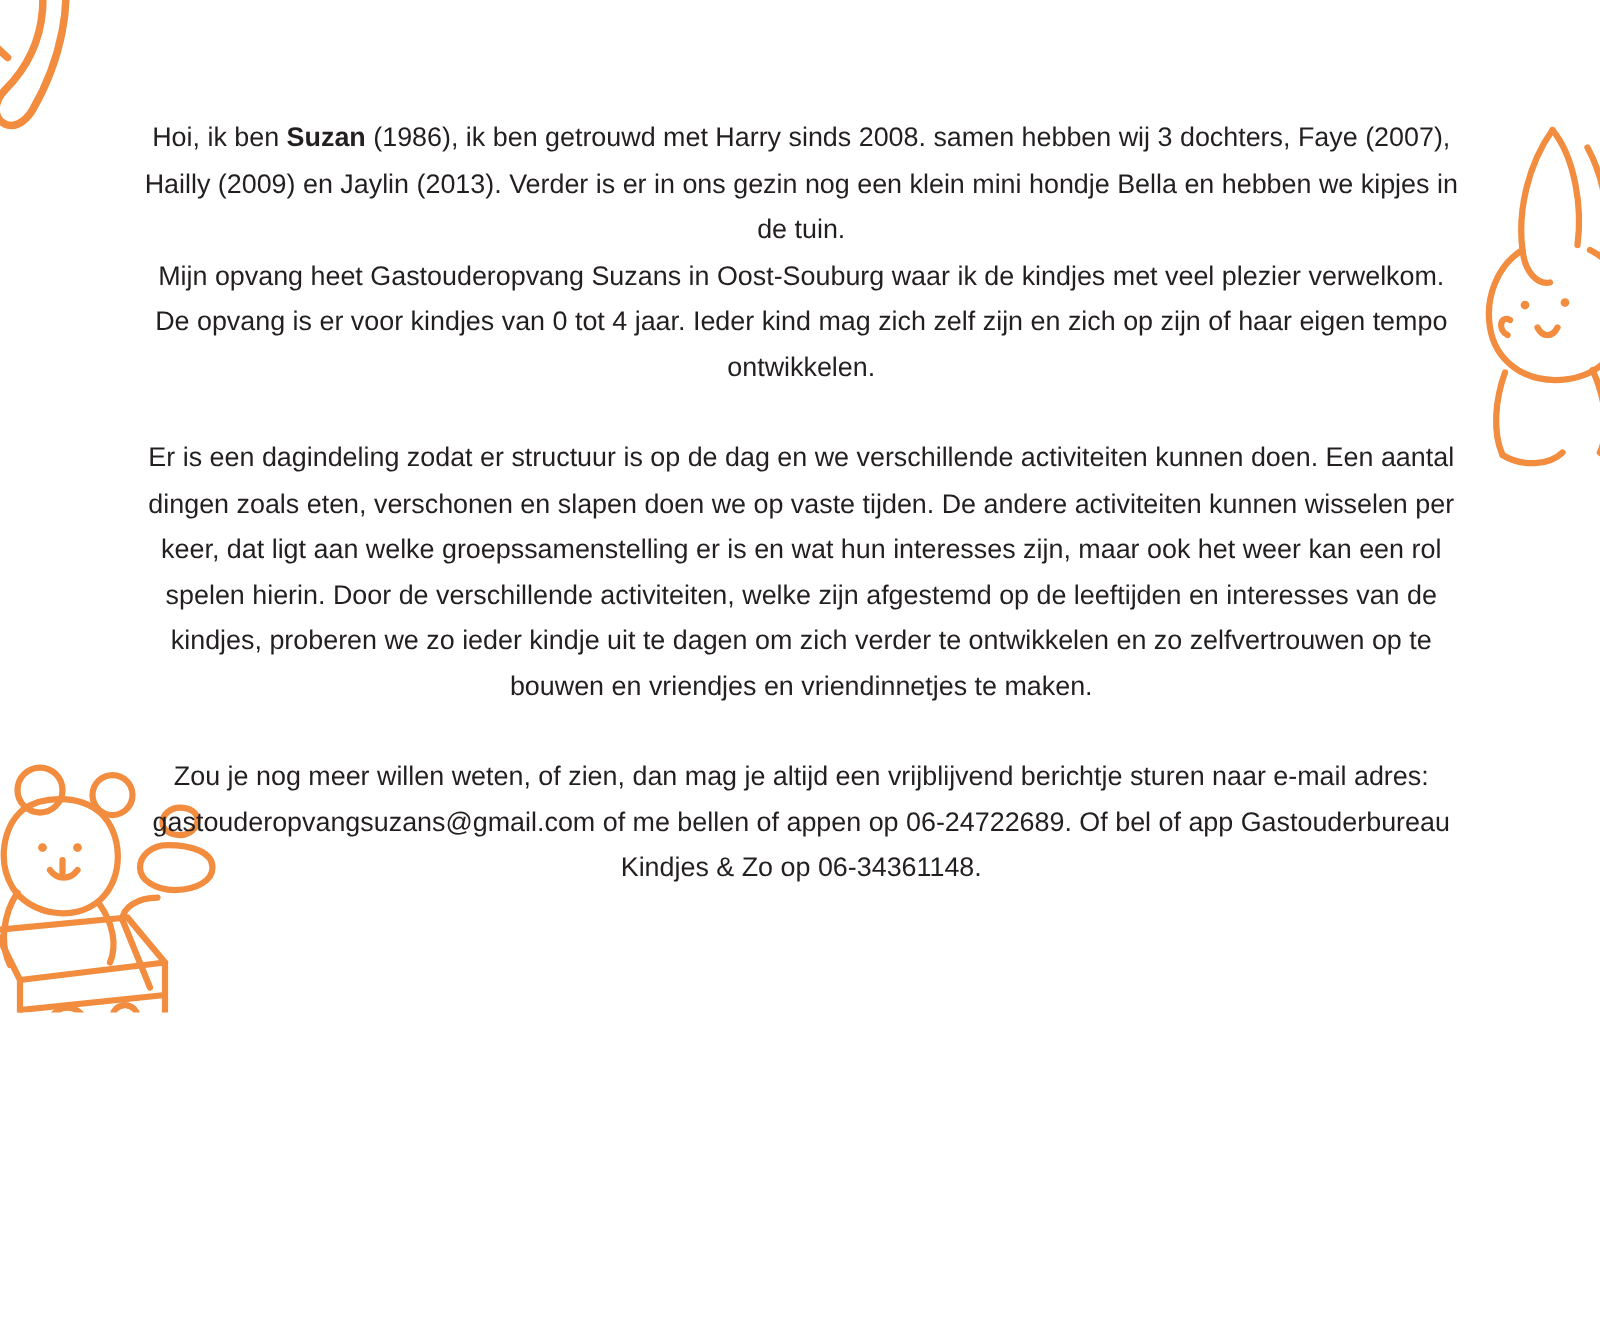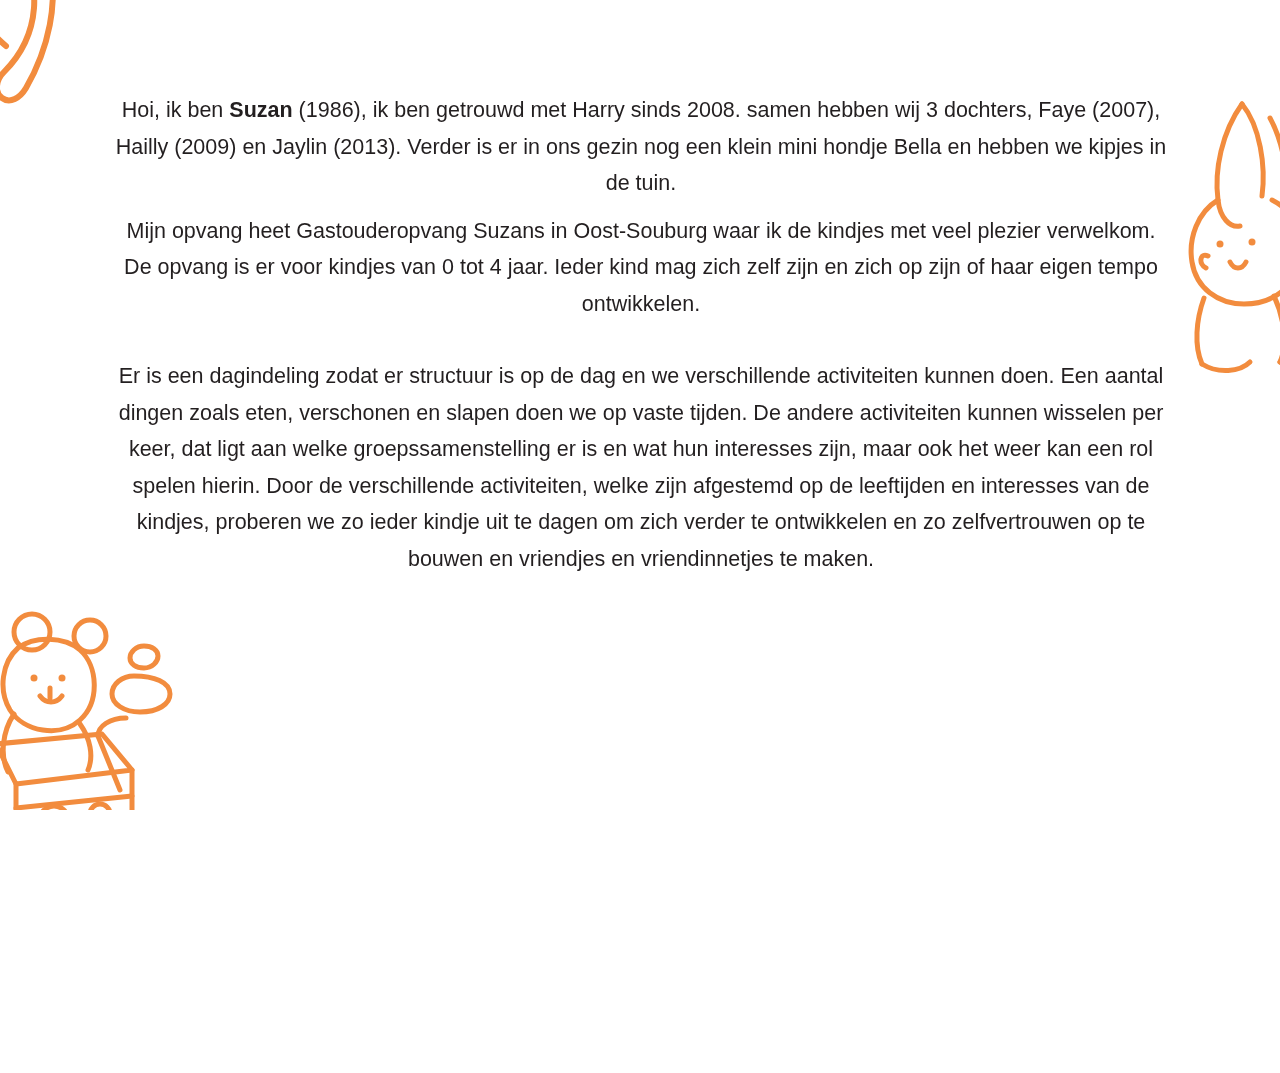--- a/index.html
+++ b/index.html
@@ -55,21 +55,21 @@
     width: 1062px;
     text-align: center;
     color: #231f20;
     font-size: 21.5px;
     line-height: 36.5px;
   }
   .para {
     margin: 0;
   }
   .para + .para {
-    margin-top: 11px;
+    margin-top: 1px;
   }
   .spacer {
     height: 36px;
   }
   .name-strong {
     font-weight: bold;
   }
 </style>
 </head>
 <body>
@@ -151,18 +151,19 @@
     <p class="para"><span>Hoi, ik ben </span><span class="name-strong">Suzan</span><span> (1986), ik ben getrouwd met Harry sinds 2008. samen hebben wij 3 dochters, Faye (2007), Hailly (2009) en Jaylin (2013). Verder is er in ons gezin nog een klein mini hondje Bella en hebben we kipjes in de tuin.</span></p>
 
     <p class="para">Mijn opvang heet Gastouderopvang Suzans in Oost-Souburg waar ik de kindjes met veel plezier verwelkom. De opvang is er voor kindjes van 0 tot 4 jaar. Ieder kind mag zich zelf zijn en zich op zijn of haar eigen tempo ontwikkelen.</p>
 
     <div class="spacer"></div>
 
     <p class="para">Er is een dagindeling zodat er structuur is op de dag en we verschillende activiteiten kunnen doen. Een aantal dingen zoals eten, verschonen en slapen doen we op vaste tijden. De andere activiteiten kunnen wisselen per keer, dat ligt aan welke groepssamenstelling er is en wat hun interesses zijn, maar ook het weer kan een rol spelen hierin. Door de verschillende activiteiten, welke zijn afgestemd op de leeftijden en interesses van de kindjes, proberen we zo ieder kindje uit te dagen om zich verder te ontwikkelen en zo zelfvertrouwen op te bouwen en vriendjes en vriendinnetjes te maken.</p>
 
     <div class="spacer"></div>
 
+    <p class="para">Zou je nog meer willen weten, of zien, dan mag je altijd een vrijblijvend berichtje sturen naar e-mail adres: gastouderopvangsuzans@gmail.com of me bellen of appen op 06-24722689. Of bel of app Gastouderbureau Kindjes &amp; Zo op 06-34361148.</p>
 
     <div class="spacer"></div>
 
 
   </div>
 </div>
 
 </body></html>

